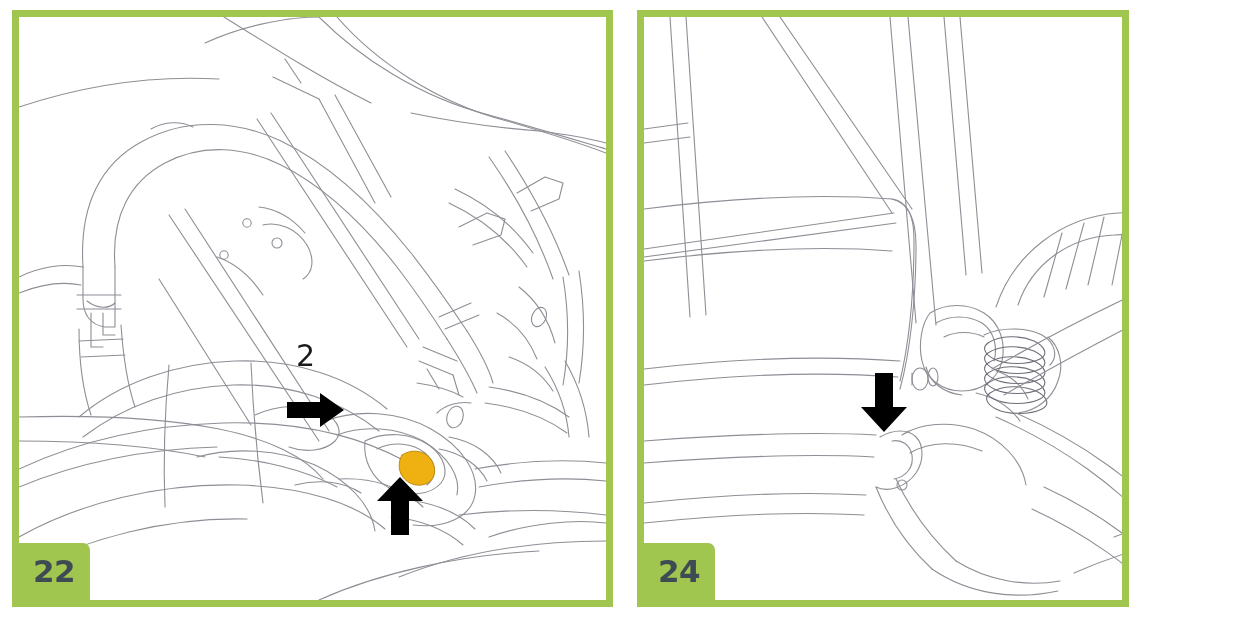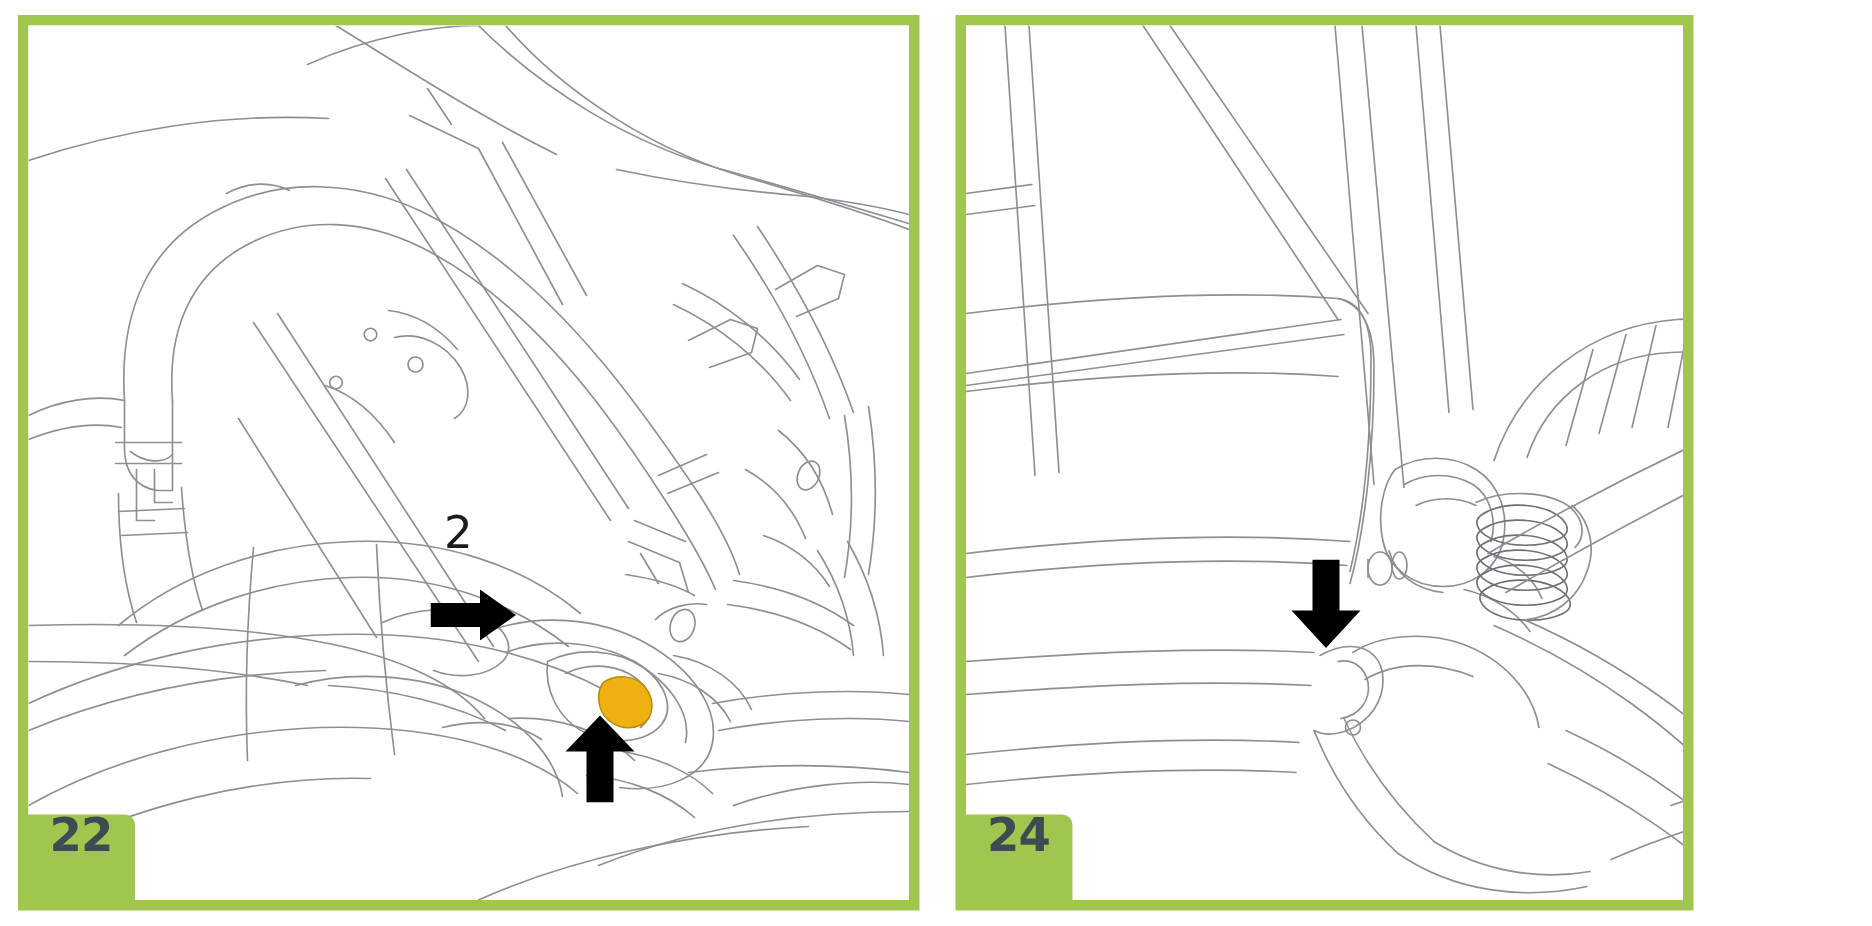--- a/index.html
+++ b/index.html
@@ -9,21 +9,21 @@
   .panel{position:absolute;top:10px;height:597px;box-sizing:border-box;
          border:7px solid var(--green);background:#fff;}
   .panel.left{left:12px;width:601px;}
   .panel.right{left:637px;width:492px;}
 
   .canvas{position:absolute;inset:0;overflow:hidden;background:#fff;}
   .canvas svg{position:absolute;top:0;left:0;display:block;}
 
   .badge{position:absolute;left:-1px;bottom:-1px;width:72px;height:58px;
          background:var(--green);border-top-right-radius:7px;
-         display:flex;align-items:flex-start;justify-content:center;}
+         display:flex;align-items:center;justify-content:center;}
   .badge span{font-family:"DejaVu Sans",sans-serif;font-weight:bold;font-size:31px;
               color:#3f4b53;letter-spacing:-0.5px;line-height:1;
               transform:translateY(-1px);}
 
   .steplabel{position:absolute;font-family:"DejaVu Sans",sans-serif;
              font-size:30px;color:#1b1b1b;line-height:1;}
 </style>
 </head>
 <body>
 

